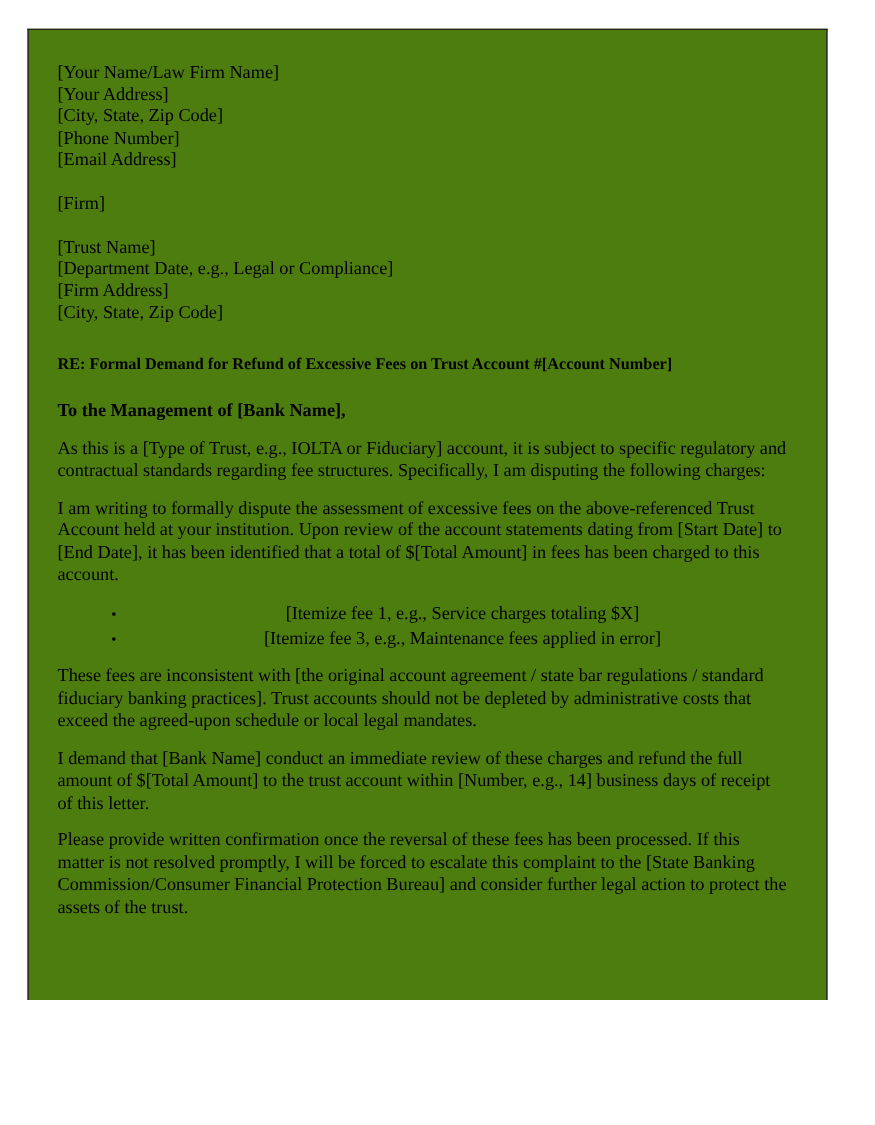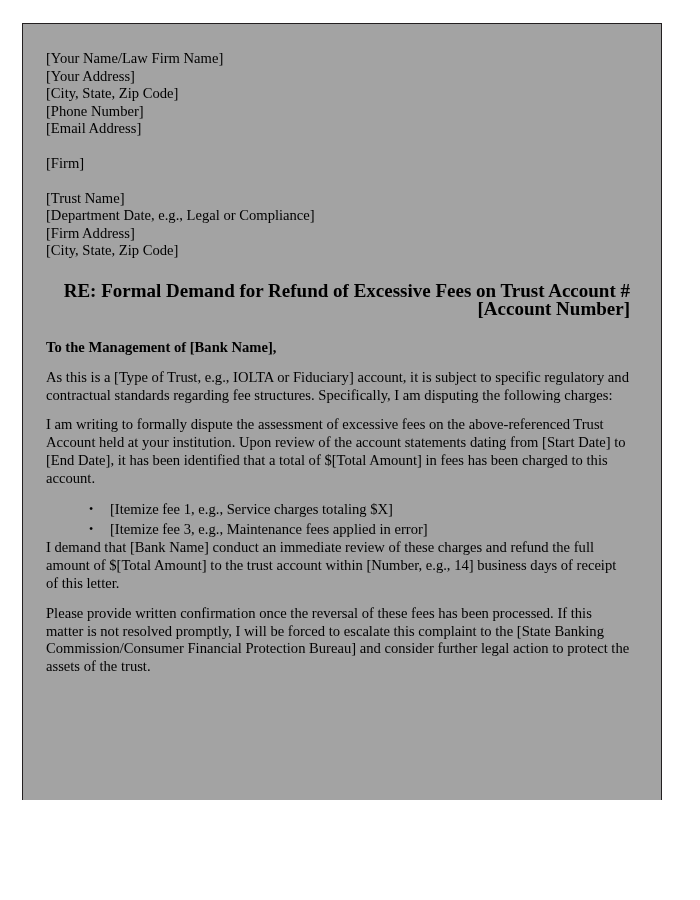--- a/index.html
+++ b/index.html
@@ -18,21 +18,21 @@
   .page-frame {
     position: absolute;
     left: 22px;
     top: 23px;
     width: 640px;
     height: 777px;
     border: 1px solid #231f20;
     border-bottom: none;
     box-sizing: border-box;
     overflow: hidden;
-    background: #a3a3a3;
+    background: #4d7c0f;
   }
   .page-body {
     padding: 26px 31px 0 23px;
   }
   .letter-line {
     font-size: 14.6px;
     line-height: 17.6px;
     white-space: pre;
   }
   .block {
@@ -45,41 +45,41 @@
     font-size: 14.6px;
     line-height: 17.9px;
     margin: 0;
     text-align: left;
   }
   .para + .para,
   .gap-top {
     margin-top: 12px;
   }
   .subject-line {
-    font-size: 19px;
+    font-size: 13px;
     line-height: 17.9px;
     font-weight: bold;
     margin: 0;
     margin-top: 22px;
-    text-align: right;
   }
   .salutation {
     margin-top: 21px;
     font-weight: bold;
   }
   ul.fee-list {
     margin: 12px 0 0 0;
     padding: 0 0 0 52px;
     list-style: none;
   }
   ul.fee-list li {
     font-size: 14.6px;
     line-height: 19.4px;
     position: relative;
     padding-left: 12px;
+    text-align: center;
   }
   ul.fee-list li::before {
     content: "\2022";
     position: absolute;
     left: -9px;
     top: 0;
     font-size: 12px;
   }
 </style>
 </head>
@@ -115,19 +115,20 @@
 
     <p class="para">As this is a [Type of Trust, e.g., IOLTA or Fiduciary] account, it is subject to specific regulatory and contractual standards regarding fee structures. Specifically, I am disputing the following charges:</p>
 
     <p class="para">I am writing to formally dispute the assessment of excessive fees on the above-referenced Trust Account held at your institution. Upon review of the account statements dating from [Start Date] to [End Date], it has been identified that a total of $[Total Amount] in fees has been charged to this account.</p>
 
     <ul class="fee-list">
       <li>[Itemize fee 1, e.g., Service charges totaling $X]</li>
       <li>[Itemize fee 3, e.g., Maintenance fees applied in error]</li>
     </ul>
 
+    <p class="para gap-top">These fees are inconsistent with [the original account agreement / state bar regulations / standard fiduciary banking practices]. Trust accounts should not be depleted by administrative costs that exceed the agreed-upon schedule or local legal mandates.</p>
 
     <p class="para">I demand that [Bank Name] conduct an immediate review of these charges and refund the full amount of $[Total Amount] to the trust account within [Number, e.g., 14] business days of receipt of this letter.</p>
 
     <p class="para">Please provide written confirmation once the reversal of these fees has been processed. If this matter is not resolved promptly, I will be forced to escalate this complaint to the [State Banking Commission/Consumer Financial Protection Bureau] and consider further legal action to protect the assets of the trust.</p>
 
   </div>
 </div>
 
 </body></html>

